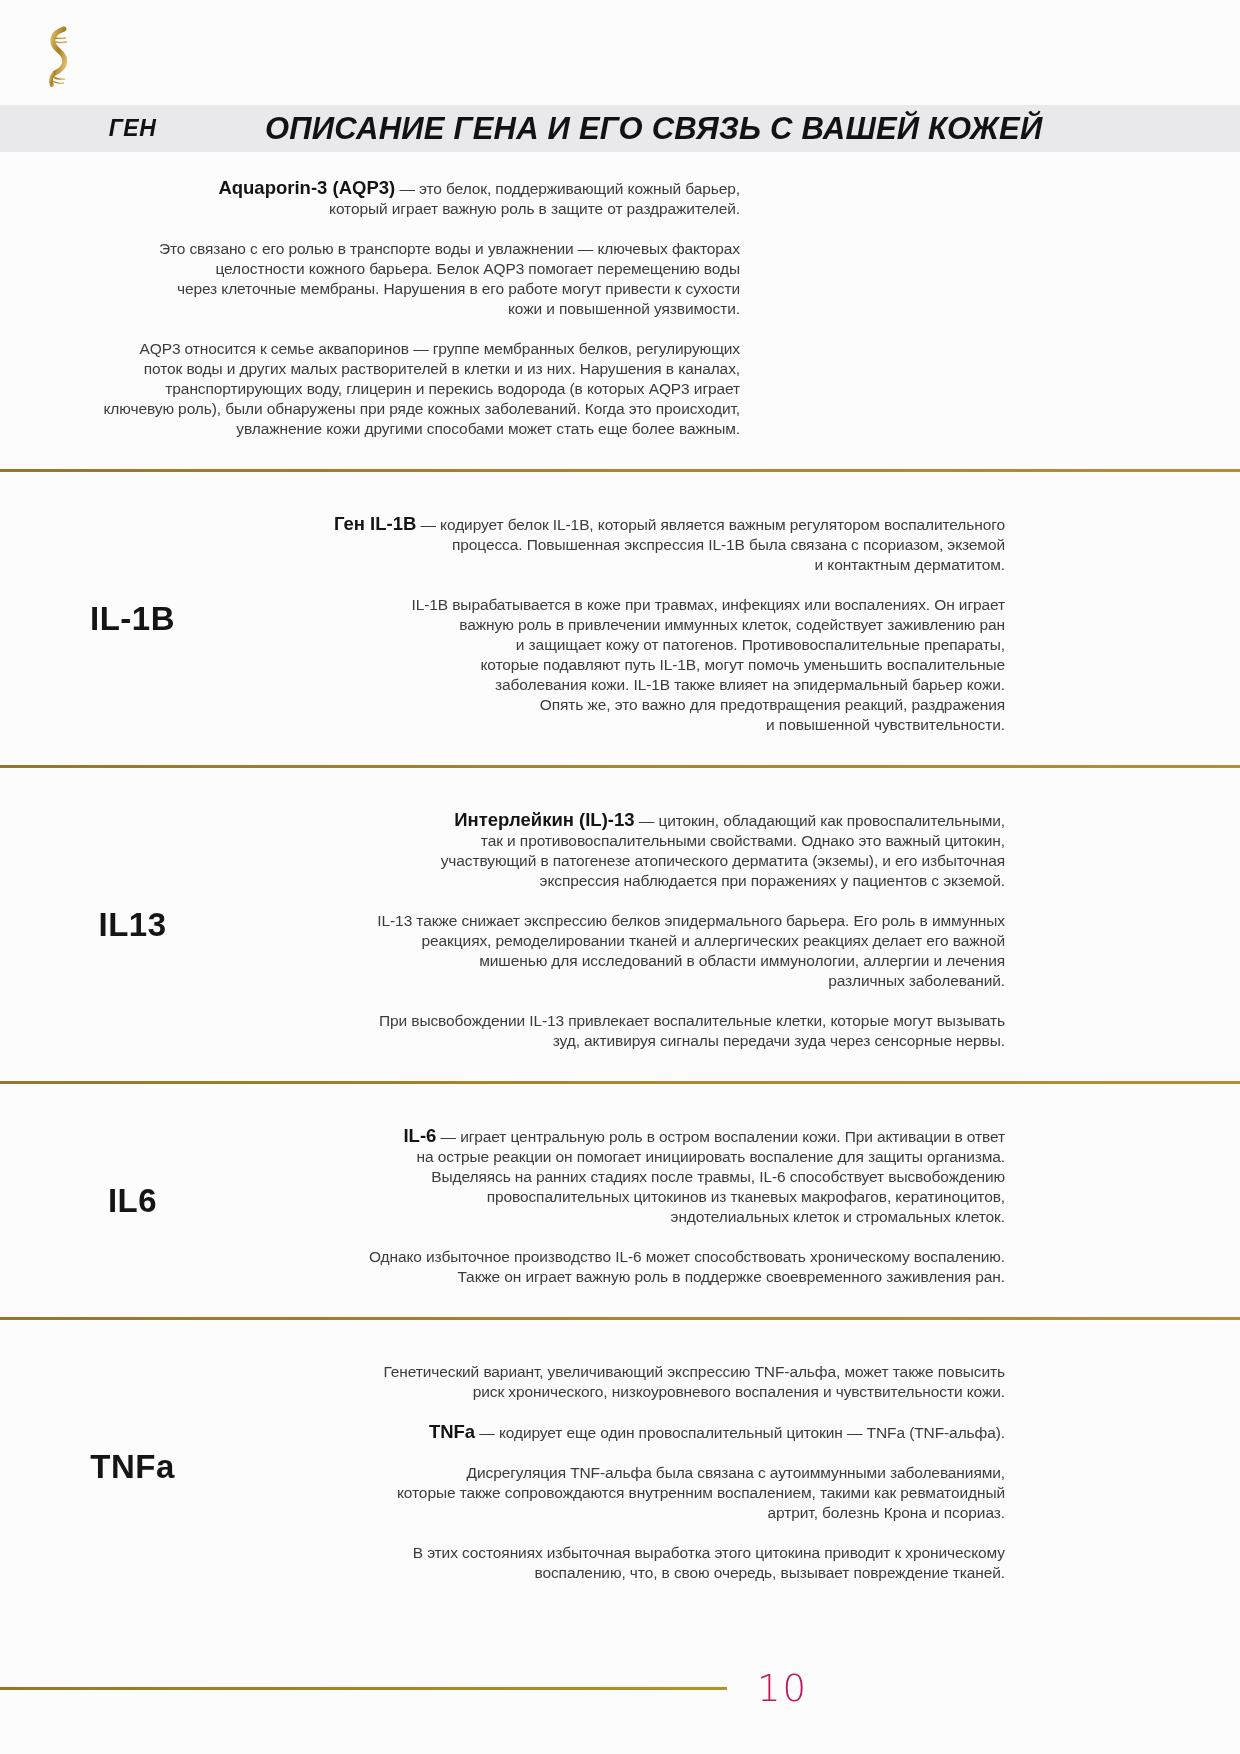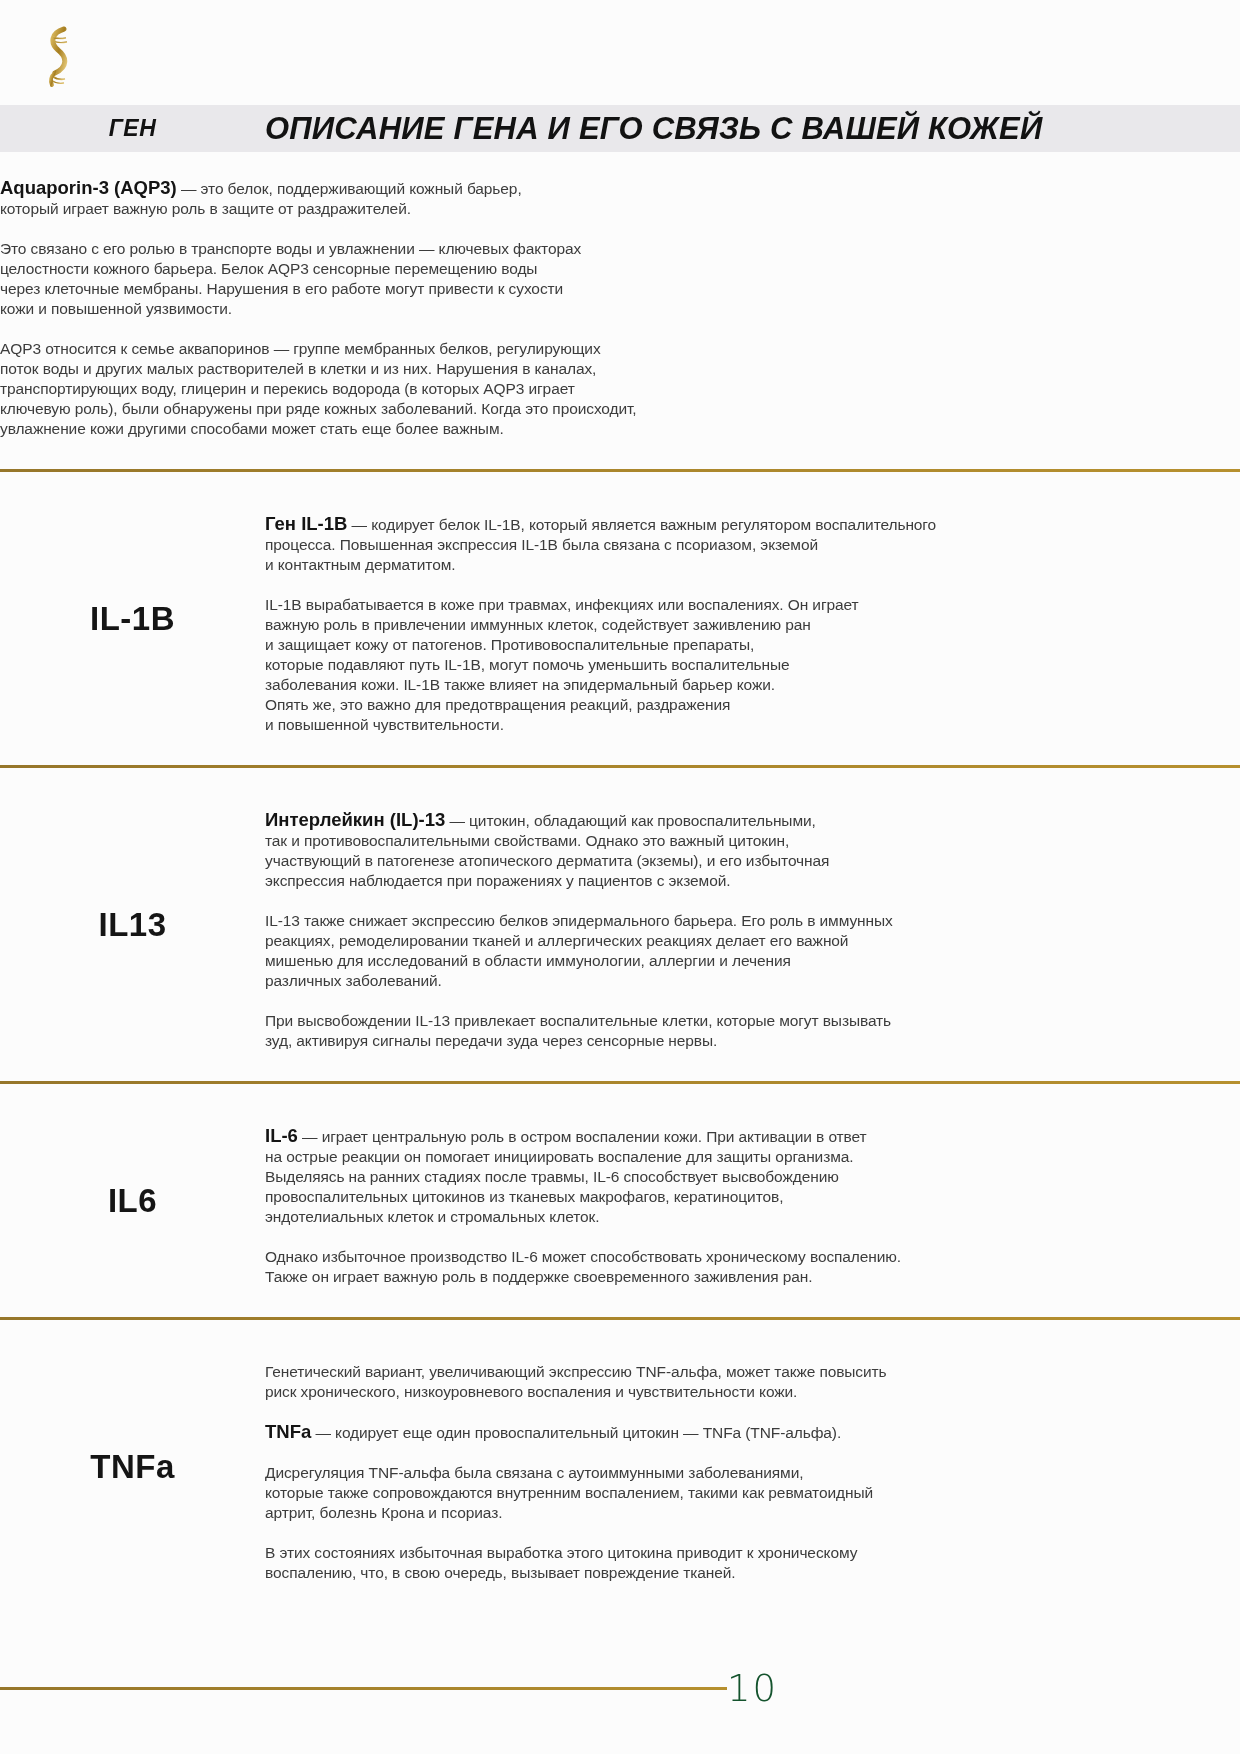--- a/index.html
+++ b/index.html
@@ -32,43 +32,44 @@
     display: flex; align-items: center; justify-content: center;
   }
   .gene-label {
     font-size: 33px; font-weight: 700; color: #151515; letter-spacing: .5px;
   }
   .text-col { width: 740px; padding: 26px 0 30px; }
   .row.deep .text-col { padding-top: 42px; }
 
   .para {
     margin: 0 0 20px; font-size: 15.5px; line-height: 20px;
-    color: #3c3c3c; white-space: pre-line; letter-spacing: -0.1px;
+    color: #3c3c3c; white-space: pre-line; letter-spacing: -0.1px; text-align: right;
   }
   .para:last-child { margin-bottom: 0; }
   .lead {
     font-size: 18.5px; font-weight: 700; color: #141414; letter-spacing: 0;
   }
 
   .divider {
     flex: none; height: 3px;
     background: linear-gradient(90deg, #96762a, #aa862c 50%, #b6902f);
   }
 
   .footer {
     margin-top: auto; margin-bottom: 44px;
     display: flex; align-items: center;
   }
   .footer-line {
     width: 727px; height: 3px; flex: none;
     background: linear-gradient(90deg, #96762a, #b6902f);
   }
   .page-number {
+    margin-left: 30px;
     font-family: "DejaVu Sans", sans-serif;
-    font-weight: 200; font-size: 37px; color: #14532d; letter-spacing: 2px;
+    font-weight: 200; font-size: 37px; color: #be185d; letter-spacing: 2px;
   }
 </style>
 </head>
 <body>
 
 <div class="top-area">
   <span class="logo">
     <svg width="34" height="62" viewBox="0 0 34 62" xmlns="http://www.w3.org/2000/svg">
       <defs>
         <linearGradient id="gold" x1="0" y1="0" x2="1" y2="1">
@@ -90,21 +91,21 @@
 <div class="header-bar">
   <div class="header-gene">ГЕН</div>
   <div class="header-desc">ОПИСАНИЕ ГЕНА И ЕГО СВЯЗЬ С ВАШЕЙ КОЖЕЙ</div>
 </div>
 
 <div class="row">
   <div class="text-col">
     <p class="para"><strong class="lead">Aquaporin-3 (AQP3)</strong><span> — это белок, поддерживающий кожный барьер,
 который играет важную роль в защите от раздражителей.</span></p>
     <p class="para"><span>Это связано с его ролью в транспорте воды и увлажнении — ключевых факторах
-целостности кожного барьера. Белок AQP3 сенсорные перемещению воды
+целостности кожного барьера. Белок AQP3 помогает перемещению воды
 через клеточные мембраны. Нарушения в его работе могут привести к сухости
 кожи и повышенной уязвимости.</span></p>
     <p class="para"><span>AQP3 относится к семье аквапоринов — группе мембранных белков, регулирующих
 поток воды и других малых растворителей в клетки и из них. Нарушения в каналах,
 транспортирующих воду, глицерин и перекись водорода (в которых AQP3 играет
 ключевую роль), были обнаружены при ряде кожных заболеваний. Когда это происходит,
 увлажнение кожи другими способами может стать еще более важным.</span></p>
   </div>
 </div>
 <div class="divider"></div>

